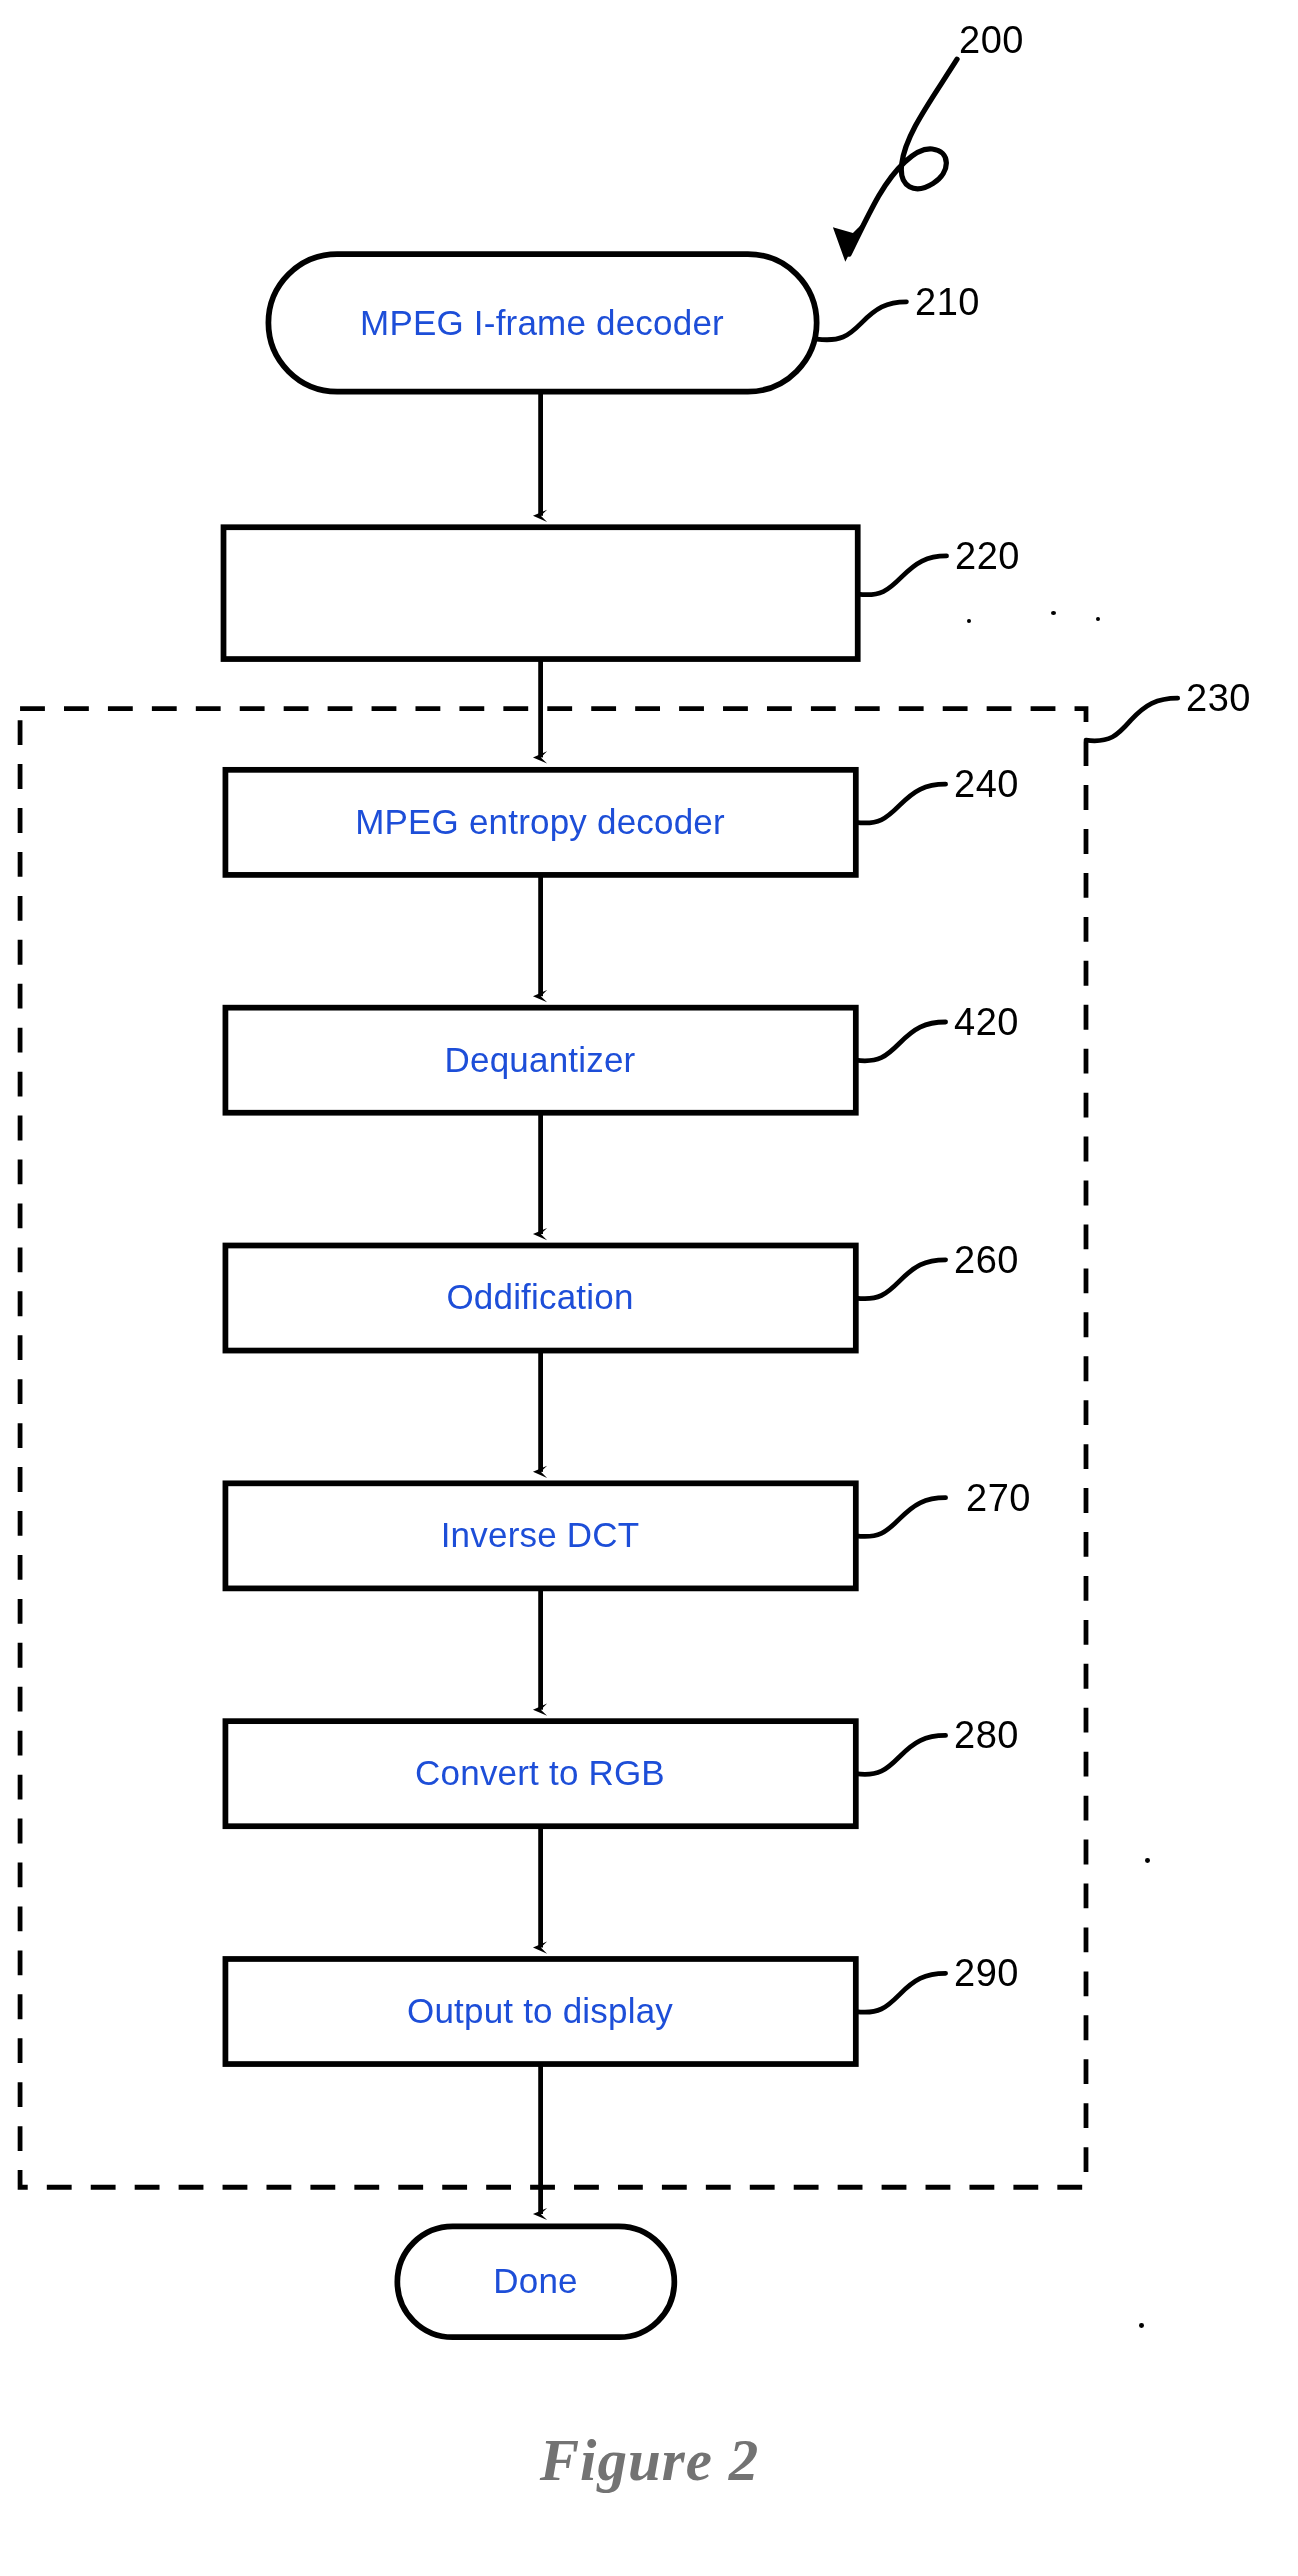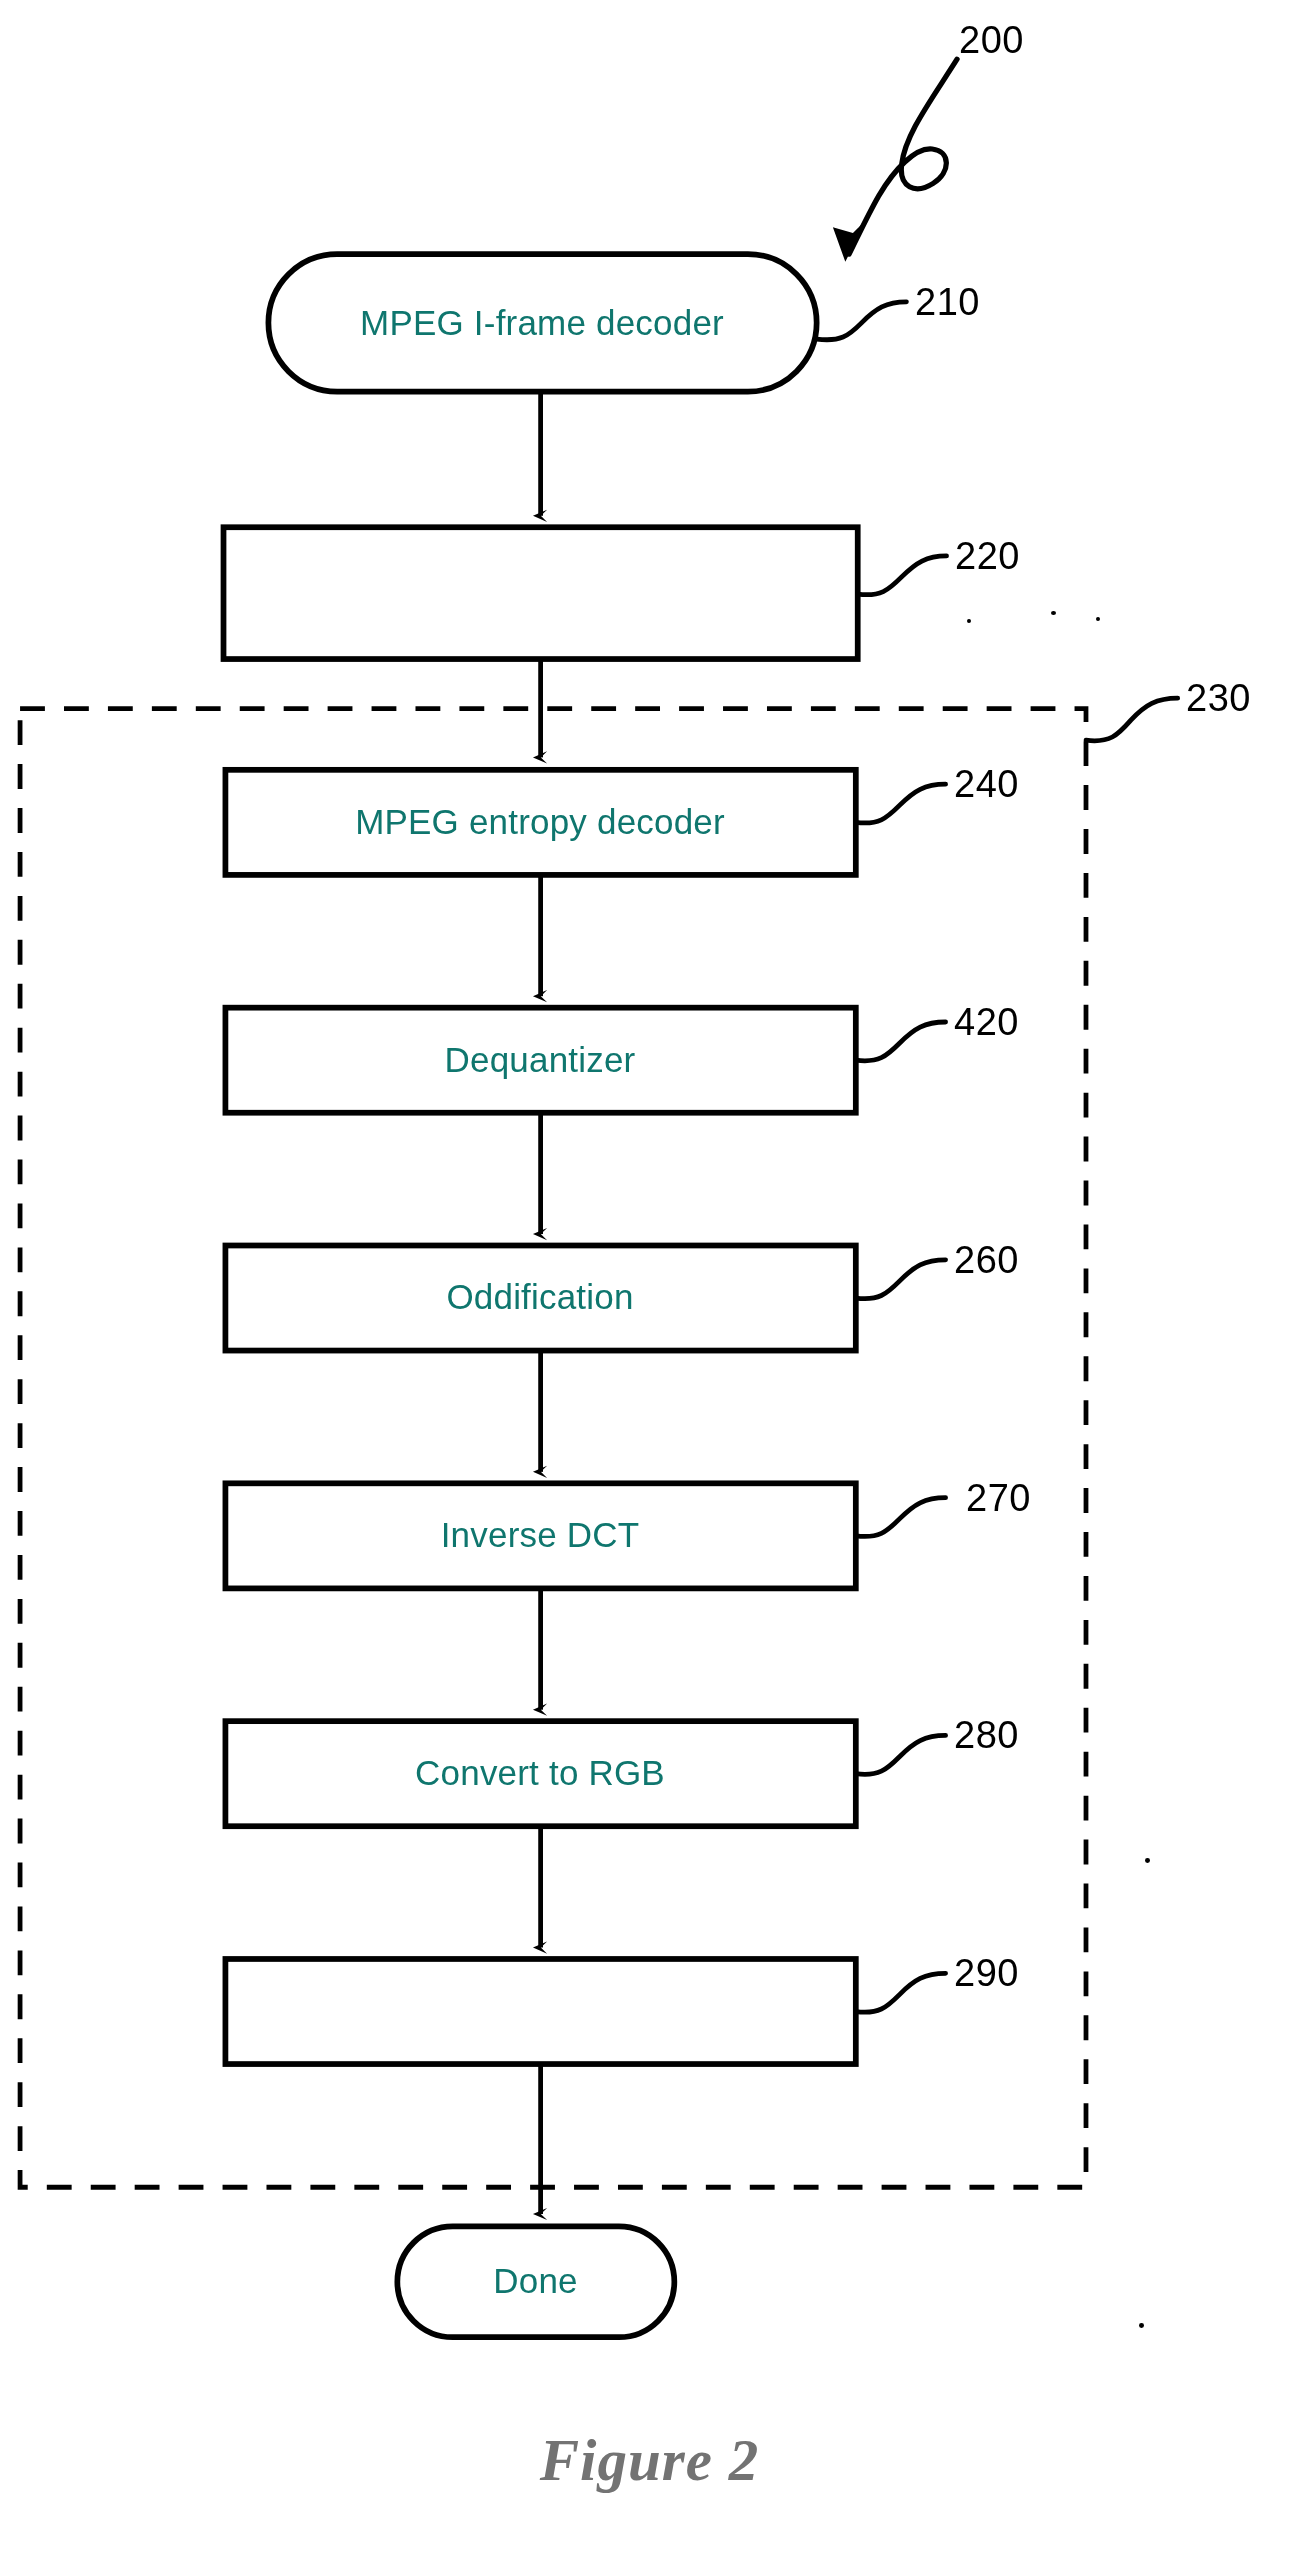--- a/index.html
+++ b/index.html
@@ -12,21 +12,21 @@
   #figure-svg{position:absolute;left:0;top:0;width:1299px;height:2576px;}
 
   
   .node-label{
     position:absolute;
     display:flex;align-items:center;justify-content:center;
     text-align:center;
     font-family:"Liberation Sans", sans-serif;
     font-size:35px;
     line-height:1.22;
-    color:#0f766e;
+    color:#1d4ed8;
     letter-spacing:0.2px;
     white-space:pre-line;
     pointer-events:none;
   }
   .ref-label{
     position:absolute;
     font-family:"Liberation Sans", sans-serif;
     font-size:38px;
     line-height:1;
     color:#000;
@@ -119,20 +119,21 @@
   <div class="node-label" style="left:225px;top:770px;width:630px;height:105px;">MPEG entropy decoder</div>
 
   <div class="node-label" style="left:225px;top:1008px;width:630px;height:105px;">Dequantizer</div>
 
   <div class="node-label" style="left:225px;top:1245px;width:630px;height:105px;">Oddification</div>
 
   <div class="node-label" style="left:225px;top:1483px;width:630px;height:105px;">Inverse DCT</div>
 
   <div class="node-label" style="left:225px;top:1721px;width:630px;height:105px;">Convert to RGB</div>
 
+  <div class="node-label" style="left:225px;top:1959px;width:630px;height:105px;">Output to display</div>
 
   <div class="node-label" style="left:397px;top:2226px;width:277px;height:111px;">Done</div>
 
   <div class="ref-label" style="left:959px;top:21px;">200</div>
 
   <div class="ref-label" style="left:915px;top:283px;">210</div>
 
   <div class="ref-label" style="left:955px;top:537px;">220</div>
 
   <div class="ref-label" style="left:1186px;top:679px;">230</div>

